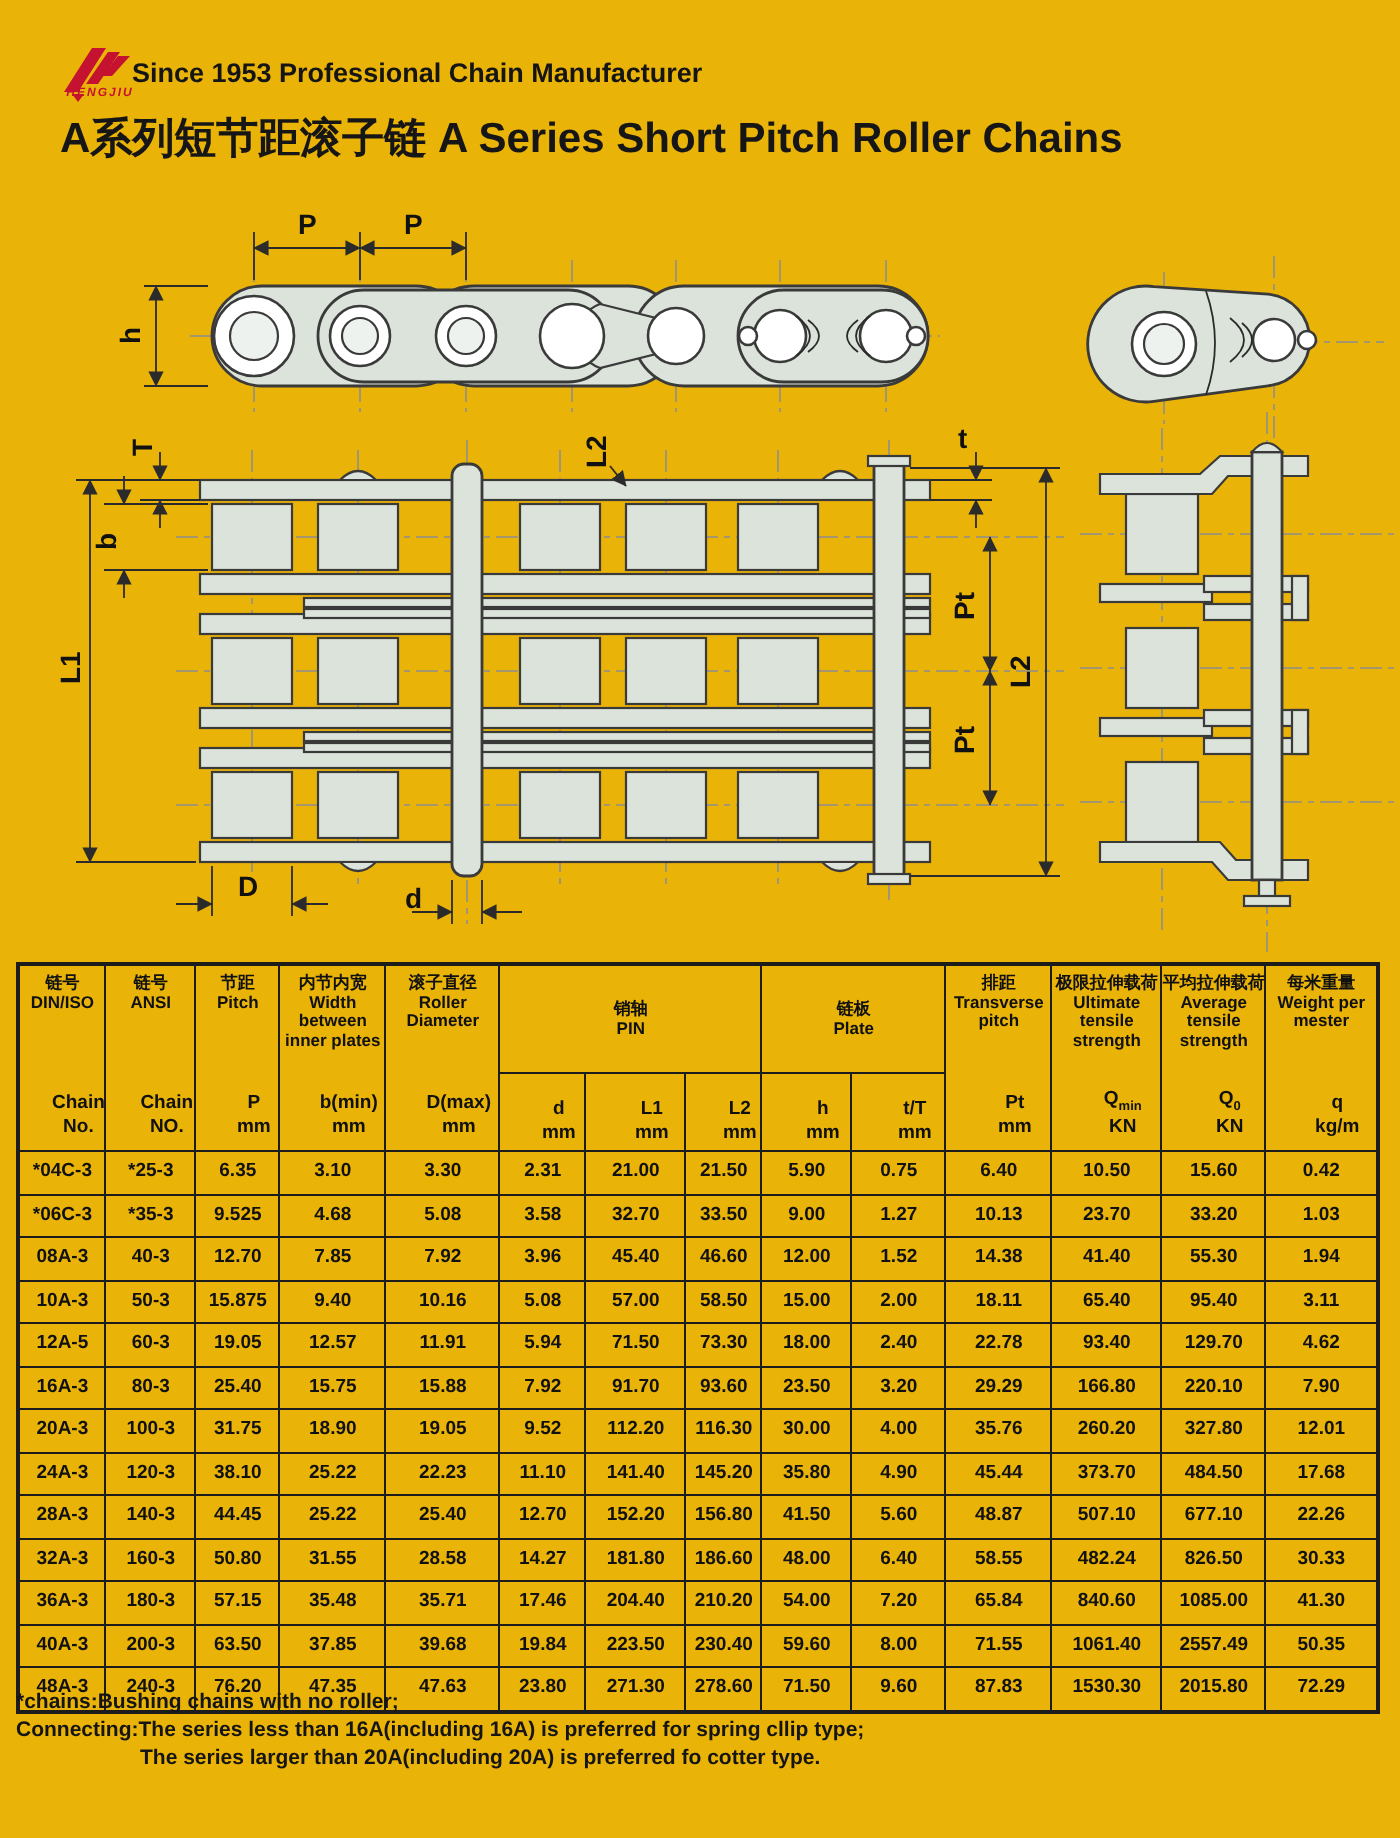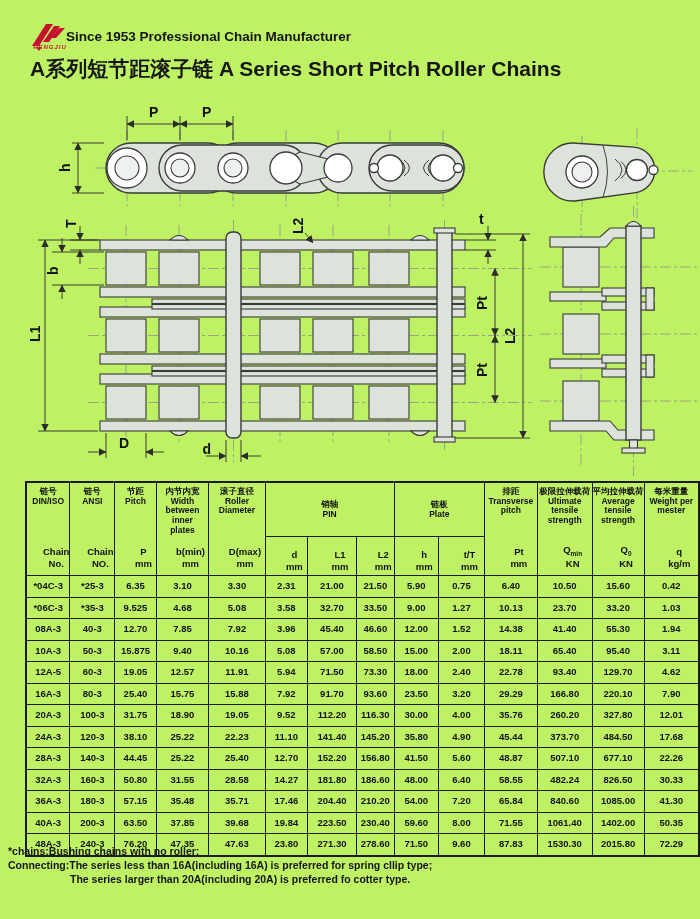--- a/index.html
+++ b/index.html
@@ -1,30 +1,30 @@
 <!DOCTYPE html>
 <html><head>
 <meta charset="utf-8">
 <style>
   html,body{margin:0;padding:0;background:#fff;}
-  #page{position:relative;width:700px;height:919px;background:#bef264;overflow:hidden;
+  #page{position:relative;width:700px;height:919px;background:#eab308;overflow:hidden;
         font-family:"Liberation Sans","DejaVu Sans",sans-serif;color:#111;}
   
   #logo{position:absolute;left:26px;top:20px;width:44px;height:32px;}
   #logo-word{position:absolute;left:24px;top:44px;width:52px;text-align:center;
              font-size:6px;font-weight:bold;font-style:italic;letter-spacing:1px;color:#c41230;}
   #tagline{position:absolute;left:66px;top:29px;font-size:13.5px;font-weight:bold;color:#151515;}
   #page-title{position:absolute;left:30px;top:55px;font-size:21px;font-weight:bold;color:#161616;
               letter-spacing:0px;white-space:nowrap;}
   
   #drawings{position:absolute;left:0;top:100px;width:700px;height:378px;}
   
   #spec-table{position:absolute;left:8px;top:481px;border-collapse:collapse;table-layout:fixed;}
   #spec-table th,#spec-table td{border:1px solid #1c1c1c;padding:0;margin:0;overflow:hidden;}
-  #spec-table{border:2px solid #1c1c1c;margin-left:17px;}
+  #spec-table{border:2px solid #1c1c1c;}
   th.hcell{height:90px;vertical-align:top;}
   th.hcell .wrap{display:flex;flex-direction:column;justify-content:space-between;height:86px;padding:3px 0 3px 0;}
   th.hgroup{height:52px;vertical-align:middle;}
   th.hsub{height:38px;vertical-align:bottom;}
   .zh{font-size:8.5px;font-weight:bold;white-space:nowrap;text-align:center;line-height:1.25;}
   .en{font-size:8.5px;font-weight:bold;text-align:center;line-height:1.15;padding:0 2px;}
   .sym{font-size:9.5px;font-weight:bold;text-align:center;line-height:1.25;padding-bottom:2px;padding-left:16px;}
   .sym sub{font-size:6.5px;}
   #spec-table td{font-size:9.5px;font-weight:bold;text-align:center;height:20.5px;line-height:20.5px;
                  white-space:nowrap;}
@@ -611,21 +611,21 @@
           <td>63.50</td>
           <td>37.85</td>
           <td>39.68</td>
           <td>19.84</td>
           <td>223.50</td>
           <td>230.40</td>
           <td>59.60</td>
           <td>8.00</td>
           <td>71.55</td>
           <td>1061.40</td>
-          <td>1402.00</td>
+          <td>2557.49</td>
           <td>50.35</td>
         </tr>
         <tr>
           <td>48A-3</td>
           <td>240-3</td>
           <td>76.20</td>
           <td>47.35</td>
           <td>47.63</td>
           <td>23.80</td>
           <td>271.30</td>

